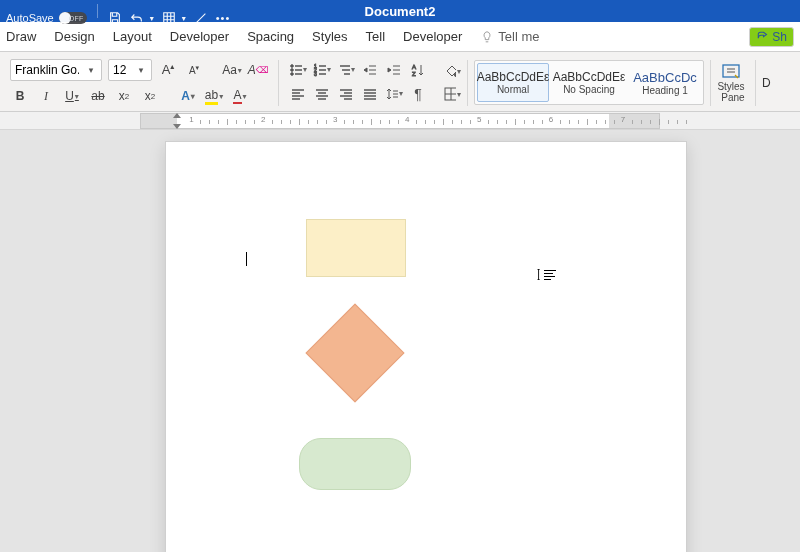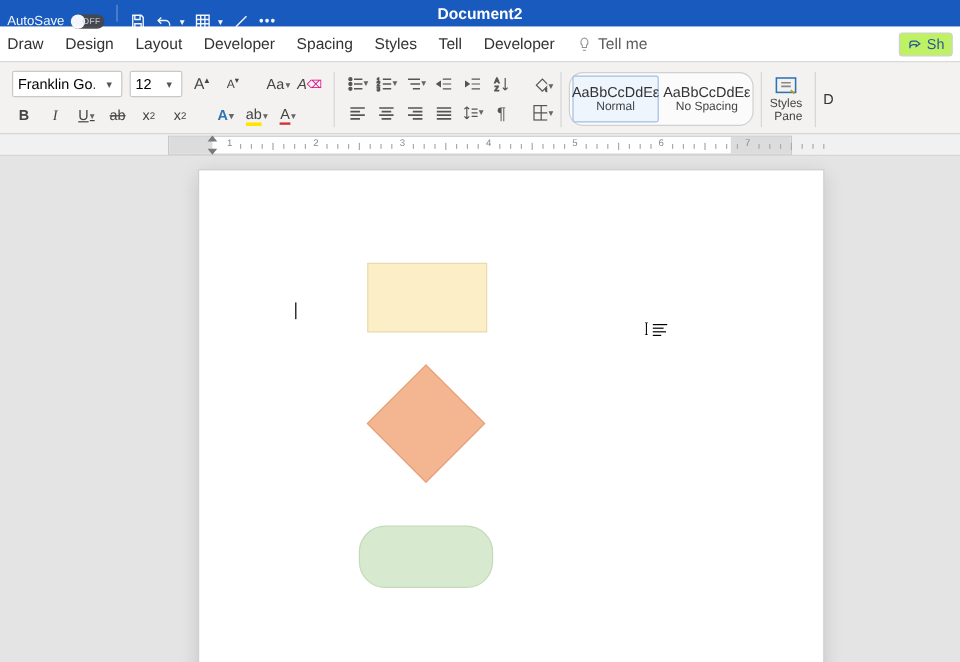--- a/index.html
+++ b/index.html
@@ -14,40 +14,40 @@
   .autosave-pill .switch { width:28px; height:12px; border-radius:6px; background:#46464a; position:relative; display:flex; align-items:center; }
   .autosave-pill .switch::before { content:""; width:12px; height:12px; background:#fff; border-radius:50%; position:absolute; left:0; }
   .autosave-pill .switch .off { font-size:7px; color:#ddd; position:absolute; right:3px; letter-spacing:.3px;}
   .title-center { position:absolute; left:50%; transform:translateX(-50%); font-weight:600; font-size:13px; }
   .qat-sep { width:1px; height:14px; background:rgba(255,255,255,.35); margin:0 2px; }
 
   
   .menubar { height: 30px; background:#fff; border-bottom:1px solid #d0d0d0; display:flex; align-items:center; padding:0 6px; gap:18px; font-size:13px; color:#333; }
   .menubar .spacer { flex:1; }
   .menubar .tellme { display:flex; align-items:center; gap:4px; opacity:.8; }
-  .menubar .share { border:1px solid #d0d0d0; background:#bef264; border-radius:3px; font-size:12px; padding:2px 6px; display:flex; align-items:flex-end; gap:4px; color:#2b579a;}
+  .menubar .share { border:1px solid #d0d0d0; background:#84cc16; border-radius:3px; font-size:12px; padding:2px 6px; display:flex; align-items:flex-start; gap:4px; color:#2b579a;}
   .menubar .tab { cursor:default; }
 
   
   .ribbon { height:60px; background:#f3f2f1; border-bottom:1px solid #cfcfcf; display:flex; align-items:center; padding:4px 4px 2px 0; font-size:12px; }
   .ribbon-group { display:flex; flex-direction:column; justify-content:center; gap:5px; padding:0 10px; height:100%; position:relative; }
   .ribbon-sep { width:1px; height:46px; background:#d6d6d6; }
   .row { display:flex; align-items:center; gap:6px; }
   .combo { display:flex; align-items:center; border:1px solid #c8c8c8; background:#fff; height:22px; border-radius:2px; }
   .combo input { border:none; outline:none; font-size:12px; padding:0 4px; background:transparent; }
   .combo .chev { width:16px; text-align:center; font-size:9px; color:#555; }
   .btn { width:20px; height:20px; display:flex; align-items:center; justify-content:center; color:#444; }
   .bold { font-weight:700; }
   .italic { font-style:italic; font-family:Georgia,serif; }
   .under { text-decoration:underline; }
   .strike { text-decoration:line-through; }
   .para-grid { display:grid; grid-template-columns:repeat(6,18px); grid-auto-rows:20px; gap:4px 6px; }
   .icon-box { width:18px; height:18px; display:flex; align-items:center;justify-content:center;}
   .drop-ch { font-size:8px; color:#666; margin-left:1px;}
-  .styles-gallery { display:flex; gap:4px; padding:2px; border:1px solid #d0d0d0; background:#fbfbfb; height:48px; border-radius:12px; align-items:stretch;}
+  .styles-gallery { display:flex; gap:4px; padding:2px; border:1px solid #d0d0d0; background:#fbfbfb; height:48px; border-radius:2px; align-items:stretch;}
   .style-item { width:72px; border:1px solid transparent; display:flex; flex-direction:column; justify-content:center; align-items:center; font-size:10px; color:#444; border-radius:2px;}
   .style-item.sel { border-color:#9fbfe4; background:#eef5fc;}
   .style-item .sample { font-size:12px; color:#333; }
   .style-item.h1 .sample { color:#2f5496; font-size:13px;}
   .styles-pane { display:flex; flex-direction:column; align-items:center; justify-content:center; width:40px; font-size:10px; color:#444;}
   .styles-pane svg { width:20px; height:18px;}
   .after-styles-sep { width:1px; height:46px; background:#d6d6d6; margin-left:4px;}
 
   
   .ruler-wrap { height:18px; background:#f1f1f1; border-bottom:1px solid #d6d6d6; display:flex; align-items:center; justify-content:center;}
@@ -281,20 +281,24 @@
 
   <div class="ribbon-group" style="padding:4px 6px">
     <div class="styles-gallery">
       <div class="style-item sel">
         <span class="sample">AaBbCcDdEε</span>
         <span>Normal</span>
       </div>
       <div class="style-item">
         <span class="sample">AaBbCcDdEε</span>
         <span>No Spacing</span>
+      </div>
+      <div class="style-item h1">
+        <span class="sample">AaBbCcDc</span>
+        <span>Heading 1</span>
       </div>
     </div>
   </div>
   <div class="ribbon-sep"></div>
   <div class="styles-pane">
     <svg viewBox="0 0 20 18" fill="none" stroke="#2e74b5" stroke-width="1.3">
         <rect x="2" y="2" width="16" height="12"></rect>
         <path d="M6 6h8M6 9h8" stroke="#888"></path>
         <path d="M14 12l3 3" stroke="#c59b00"></path>
       </svg>

